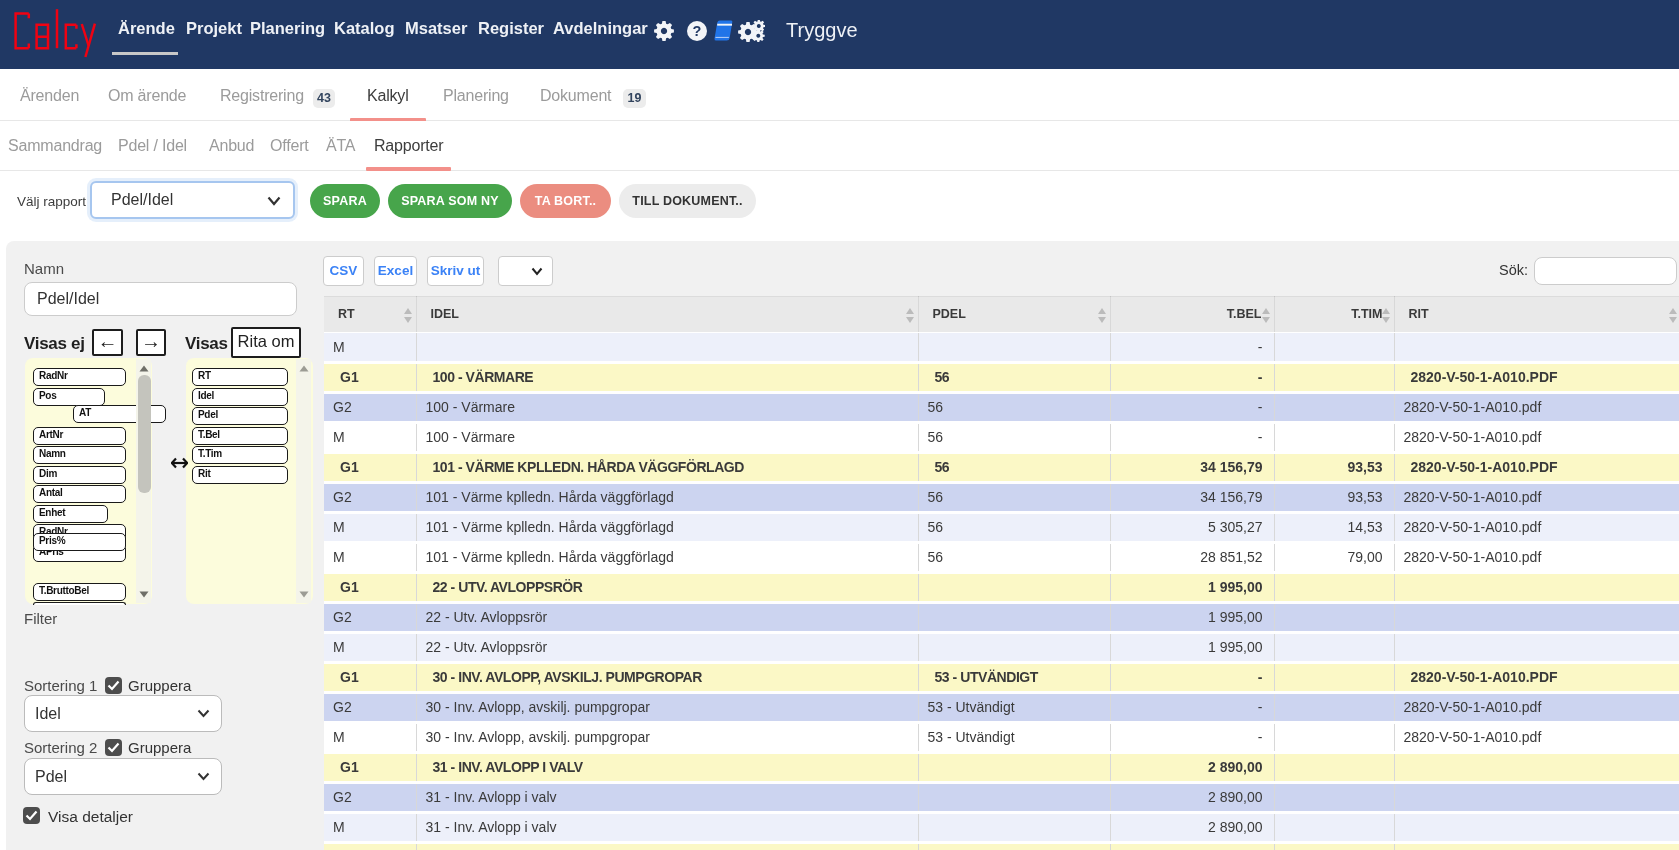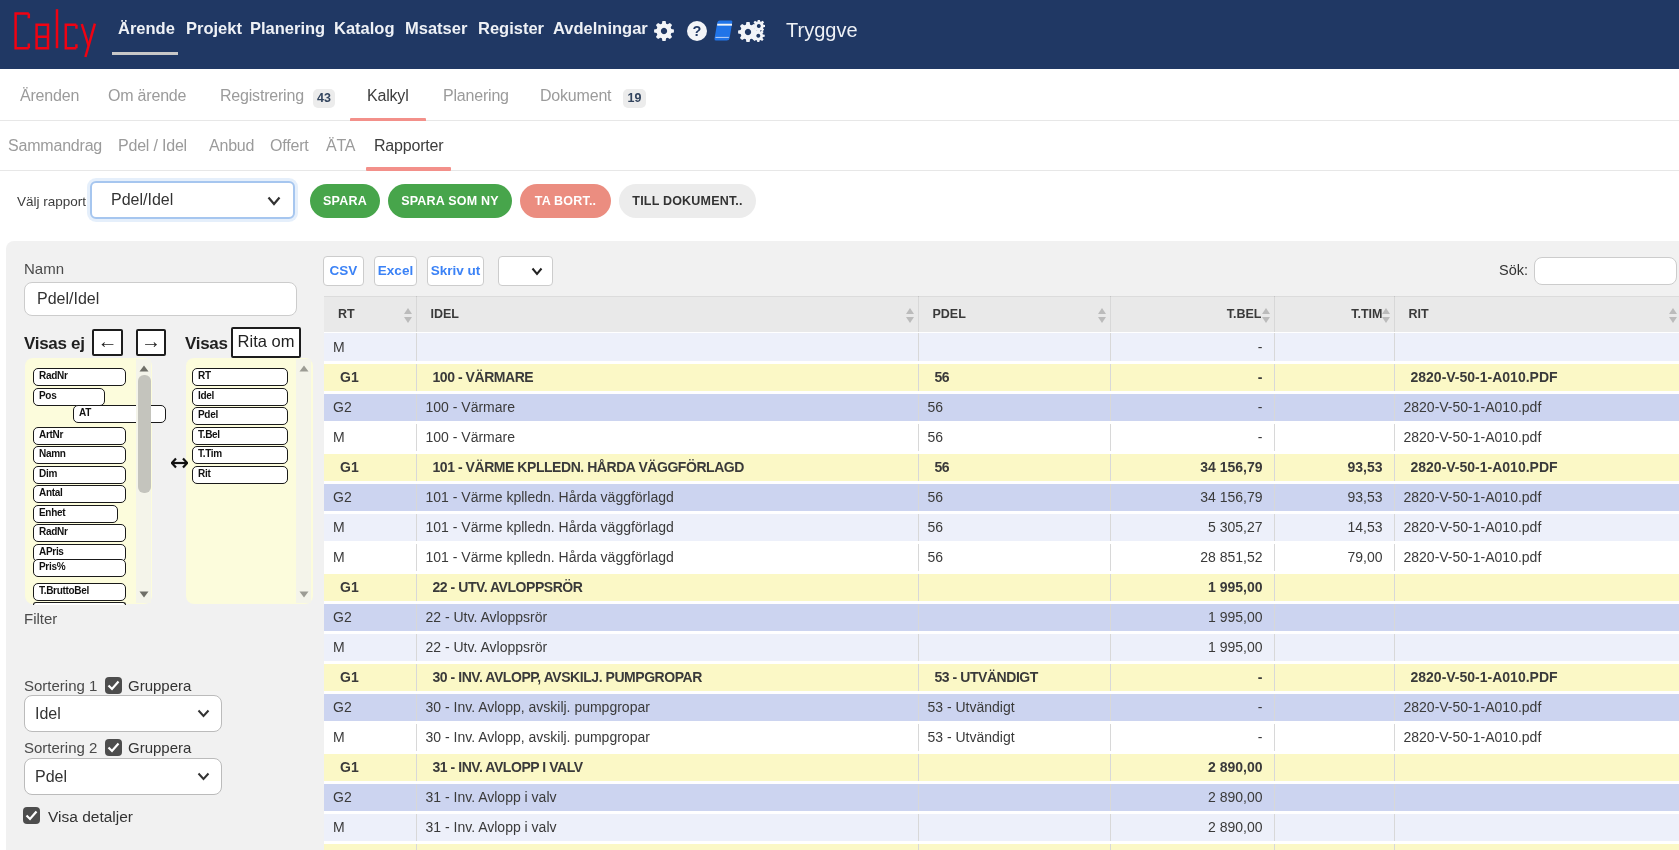--- a/index.html
+++ b/index.html
@@ -167,24 +167,24 @@
 
   <div class="ylist" style="left:25px; top:358px; width:127px; height:246px;"></div>
   <div class="ylist" style="left:186px; top:358px; width:127px; height:246px;"></div>
   <span class="pill" style="left:33px; top:368.0px; width:93px;">RadNr</span>
   <span class="pill" style="left:33px; top:387.5px; width:72px;">Pos</span>
   <span class="pill" style="left:33px; top:405px; width:93px;margin-left:40px;">AT</span>
   <span class="pill" style="left:33px; top:426.5px; width:93px;">ArtNr</span>
   <span class="pill" style="left:33px; top:446.0px; width:93px;">Namn</span>
   <span class="pill" style="left:33px; top:465.5px; width:93px;">Dim</span>
   <span class="pill" style="left:33px; top:485.0px; width:93px;">Antal</span>
-  <span class="pill" style="left:33px; top:504.5px; width:85px;">Enhet</span>
+  <span class="pill" style="left:33px; top:504.5px; width:75px;">Enhet</span>
   <span class="pill" style="left:33px; top:524.0px; width:93px;">RadNr</span>
   <span class="pill" style="left:33px; top:543.5px; width:93px;">APris</span>
-  <span class="pill" style="left:33px; top:559px; width:93px;">Pris%</span>
+  <span class="pill" style="left:33px; top:533px; width:93px;">Pris%</span>
   <span class="pill" style="left:33px; top:582.5px; width:93px;">T.BruttoBel</span>
   <span class="pill" style="left:33px; top:602px; width:93px; height:2.5px; border-bottom:none; border-radius:5px 5px 0 0;"></span>
   <span class="pill" style="left:192px; top:368.0px; width:96px;">RT</span>
   <span class="pill" style="left:192px; top:387.5px; width:96px;">Idel</span>
   <span class="pill" style="left:192px; top:407.0px; width:96px;">Pdel</span>
   <span class="pill" style="left:192px; top:426.5px; width:96px;">T.Bel</span>
   <span class="pill" style="left:192px; top:446.0px; width:96px;">T.Tim</span>
   <span class="pill" style="left:192px; top:465.5px; width:96px;">Rit</span>
 
   <div class="abs" style="left:136px; top:359px; width:15px; height:244px; background:#f4f4ea;">

